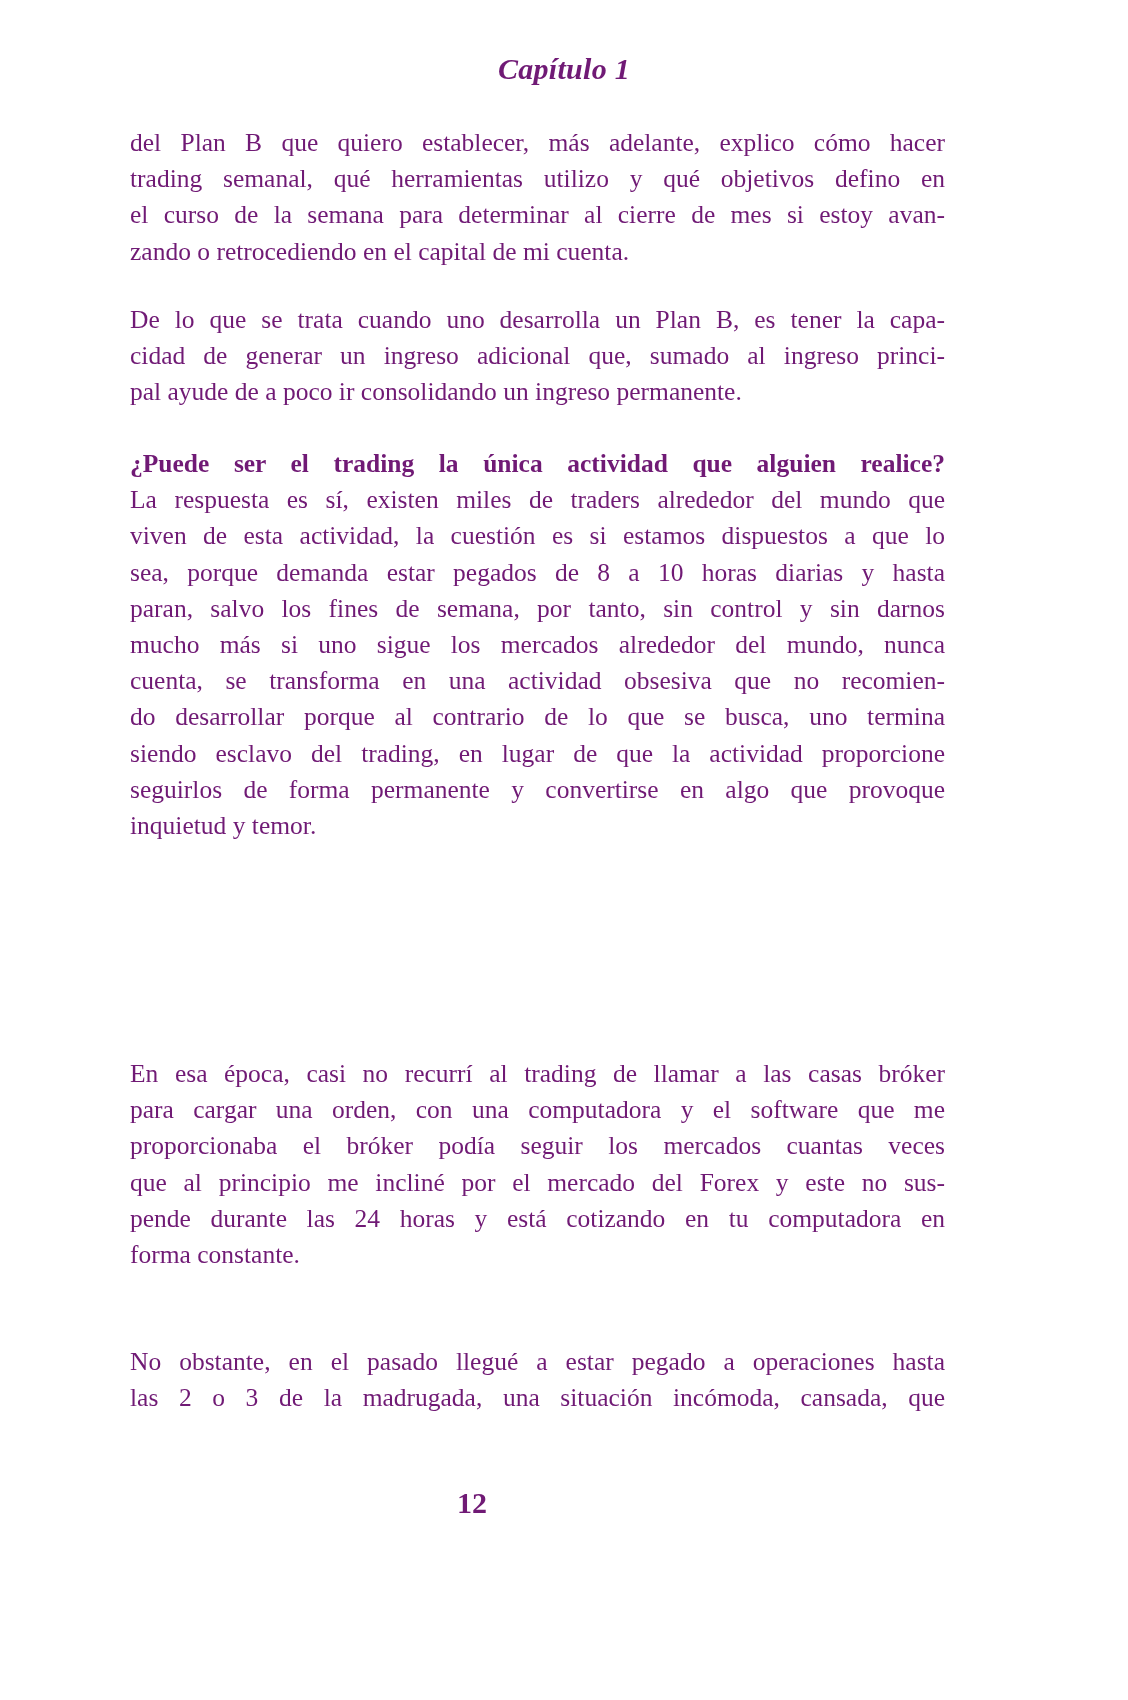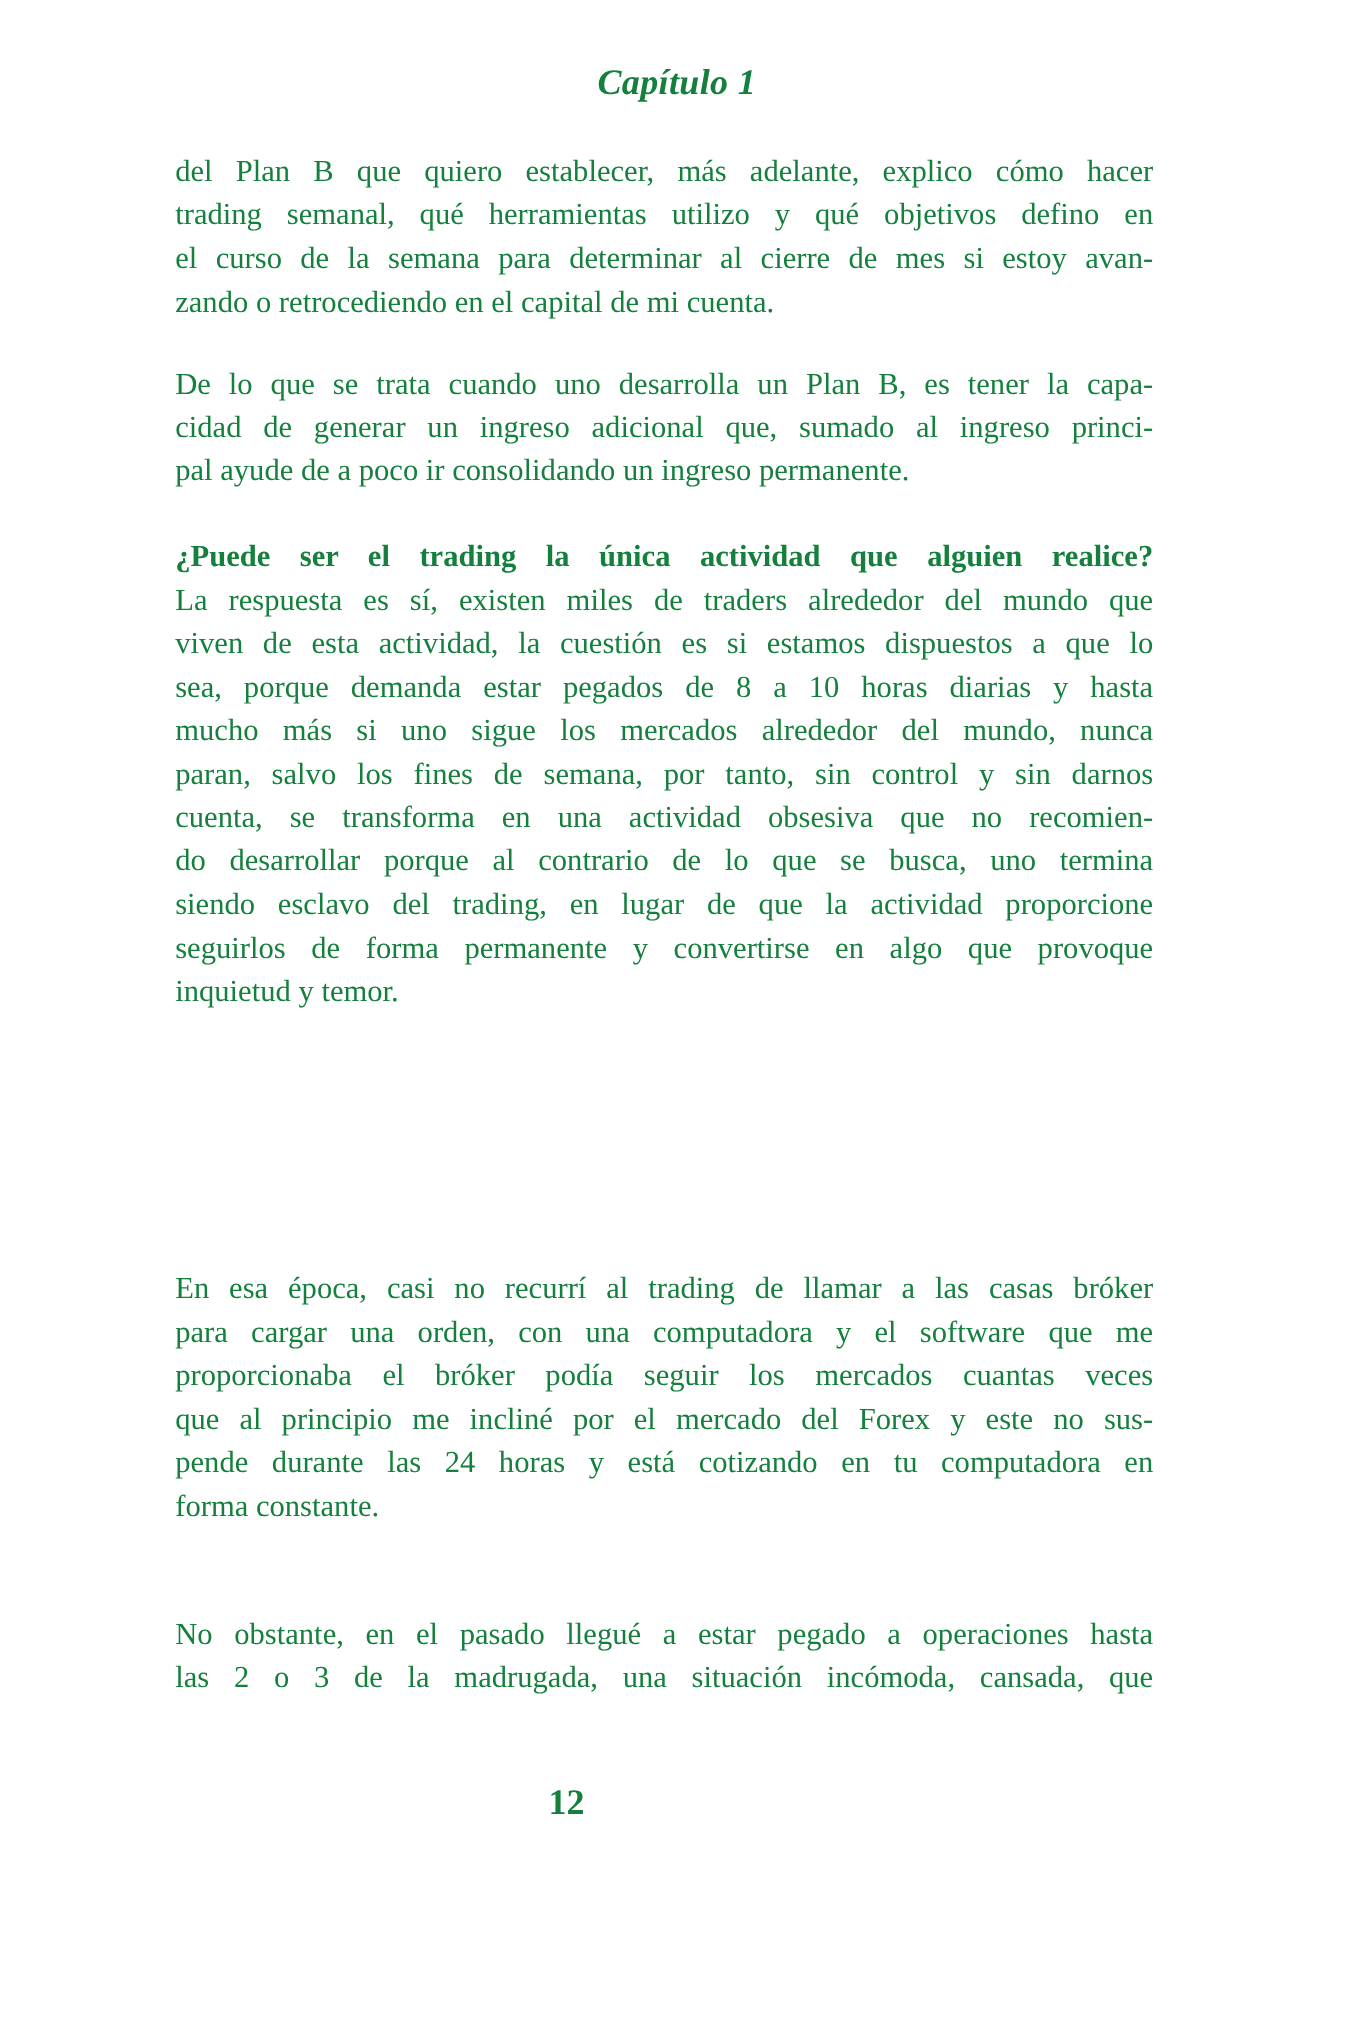--- a/index.html
+++ b/index.html
@@ -1,19 +1,19 @@
 <!DOCTYPE html>
 <html><head>
 <meta charset="utf-8">
 <style>
   html, body { margin: 0; padding: 0; background: #ffffff; }
   body { width: 1128px; height: 1700px; position: relative; overflow: hidden; }
-  .page { position: absolute; left: 0; top: 0; width: 1128px; height: 1700px; background: #fff; color: #15803d; font-family: "Liberation Serif", "DejaVu Serif", serif; }
+  .page { position: absolute; left: 0; top: 0; width: 1128px; height: 1700px; background: #fff; color: #701a75; font-family: "Liberation Serif", "DejaVu Serif", serif; }
   .header { position: absolute; top: 52px; left: 0; width: 1128px; text-align: center; font-style: italic; font-weight: bold; font-size: 30px; letter-spacing: 0.3px; }
-  .para { position: absolute; left: 146px; width: 815px; }
+  .para { position: absolute; left: 130px; width: 815px; }
   .line { display: block; height: 36.2px; line-height: 36.2px; font-size: 25.5px; text-align: justify; text-align-last: justify; white-space: nowrap; }
   .line.last { text-align-last: left; }
   .heading { font-weight: bold; }
   .pagenum { position: absolute; top: 1486px; left: 0; width: 944px; text-align: center; font-weight: bold; font-size: 30px; }
 </style>
 </head>
 <body>
 
 <div class="page">
   <div class="header">Capítulo 1</div>
@@ -29,22 +29,22 @@
     <span class="line">De lo que se trata cuando uno desarrolla un Plan B, es tener la capa-</span>
     <span class="line">cidad de generar un ingreso adicional que, sumado al ingreso princi-</span>
     <span class="line last">pal ayude de a poco ir consolidando un ingreso permanente.</span>
   </div>
 
   <div class="para" style="top:446px;">
     <span class="line heading">¿Puede ser el trading la única actividad que alguien realice?</span>
     <span class="line">La respuesta es sí, existen miles de traders alrededor del mundo que</span>
     <span class="line">viven de esta actividad, la cuestión es si estamos dispuestos a que lo</span>
     <span class="line">sea, porque demanda estar pegados de 8 a 10 horas diarias y hasta</span>
+    <span class="line">paran, salvo los fines de semana, por tanto, sin control y sin darnos</span>
     <span class="line">mucho más si uno sigue los mercados alrededor del mundo, nunca</span>
-    <span class="line">paran, salvo los fines de semana, por tanto, sin control y sin darnos</span>
     <span class="line">cuenta, se transforma en una actividad obsesiva que no recomien-</span>
     <span class="line">do desarrollar porque al contrario de lo que se busca, uno termina</span>
     <span class="line">siendo esclavo del trading, en lugar de que la actividad proporcione</span>
     <span class="line">seguirlos de forma permanente y convertirse en algo que provoque</span>
     <span class="line last">inquietud y temor.</span>
   </div>
 
 
   <div class="para" style="top:1056px;">
     <span class="line">En esa época, casi no recurrí al trading de llamar a las casas bróker</span>

